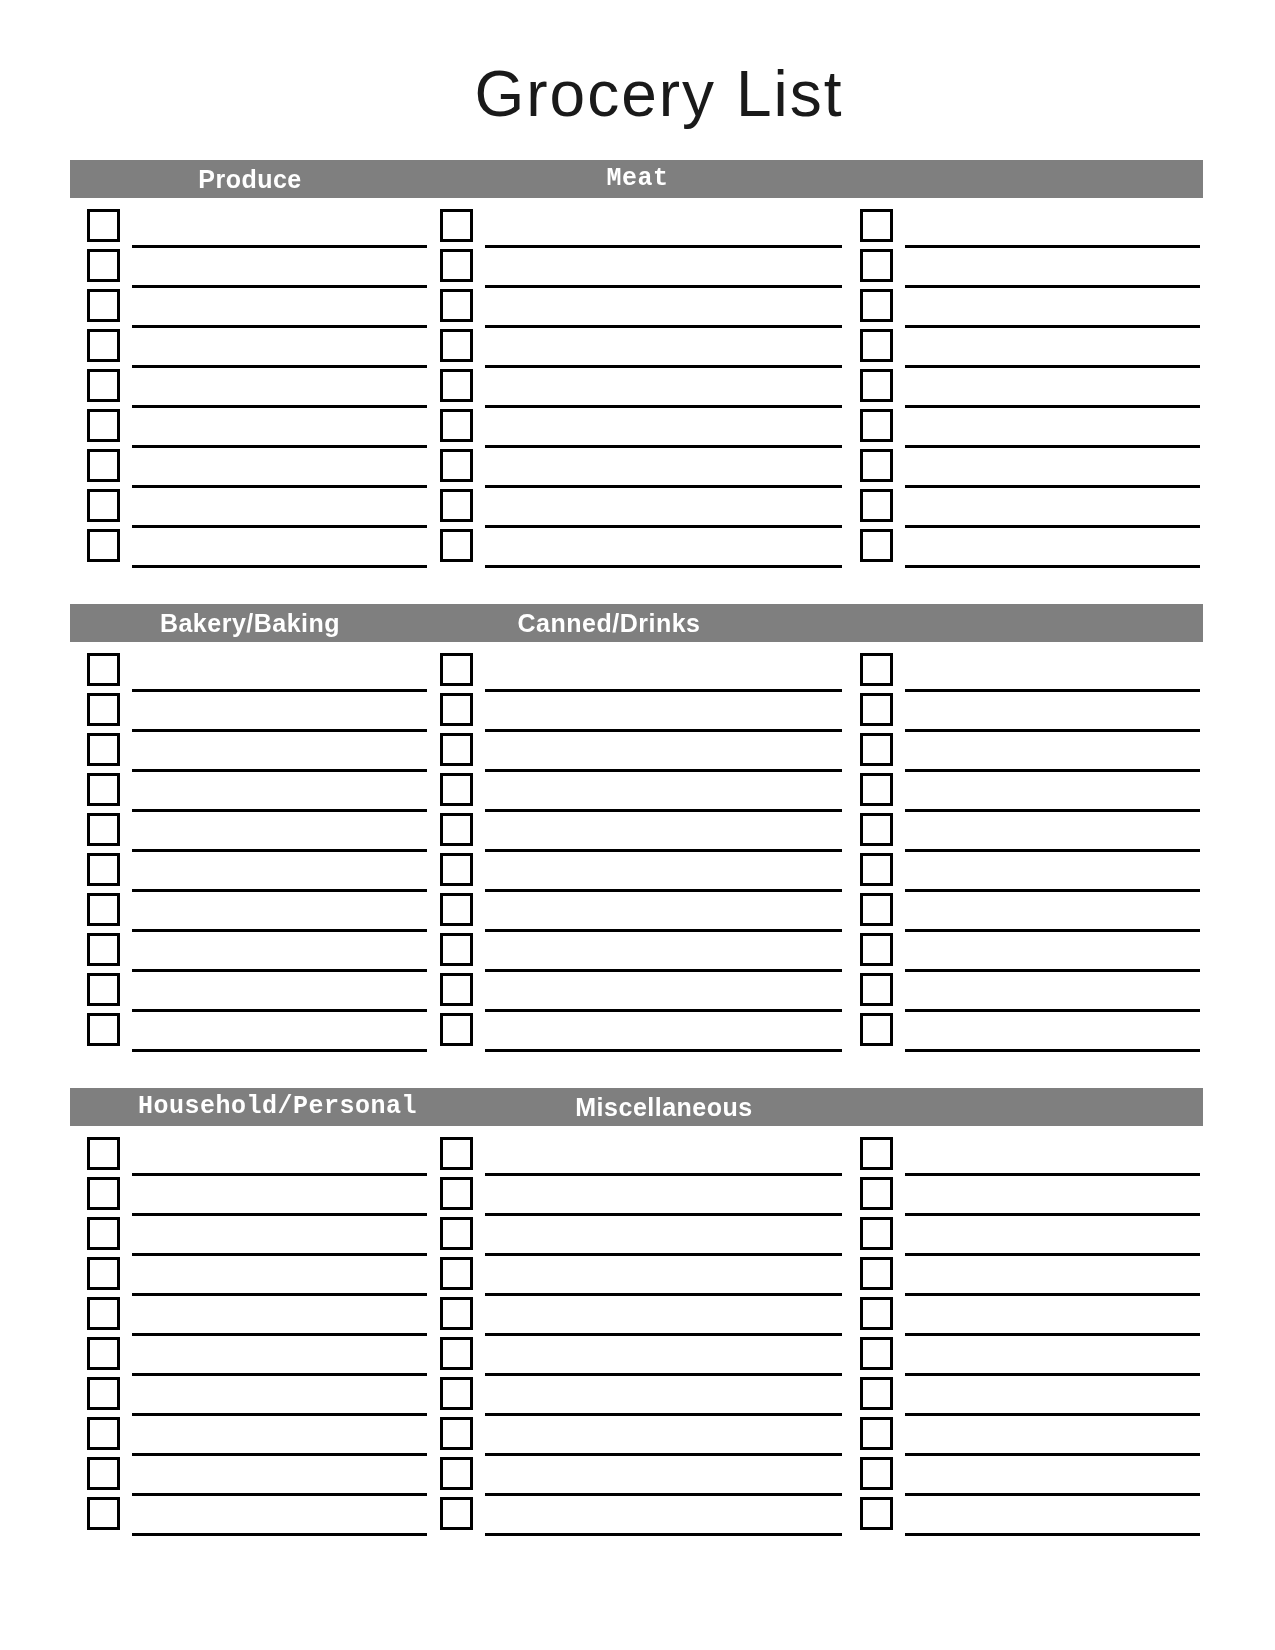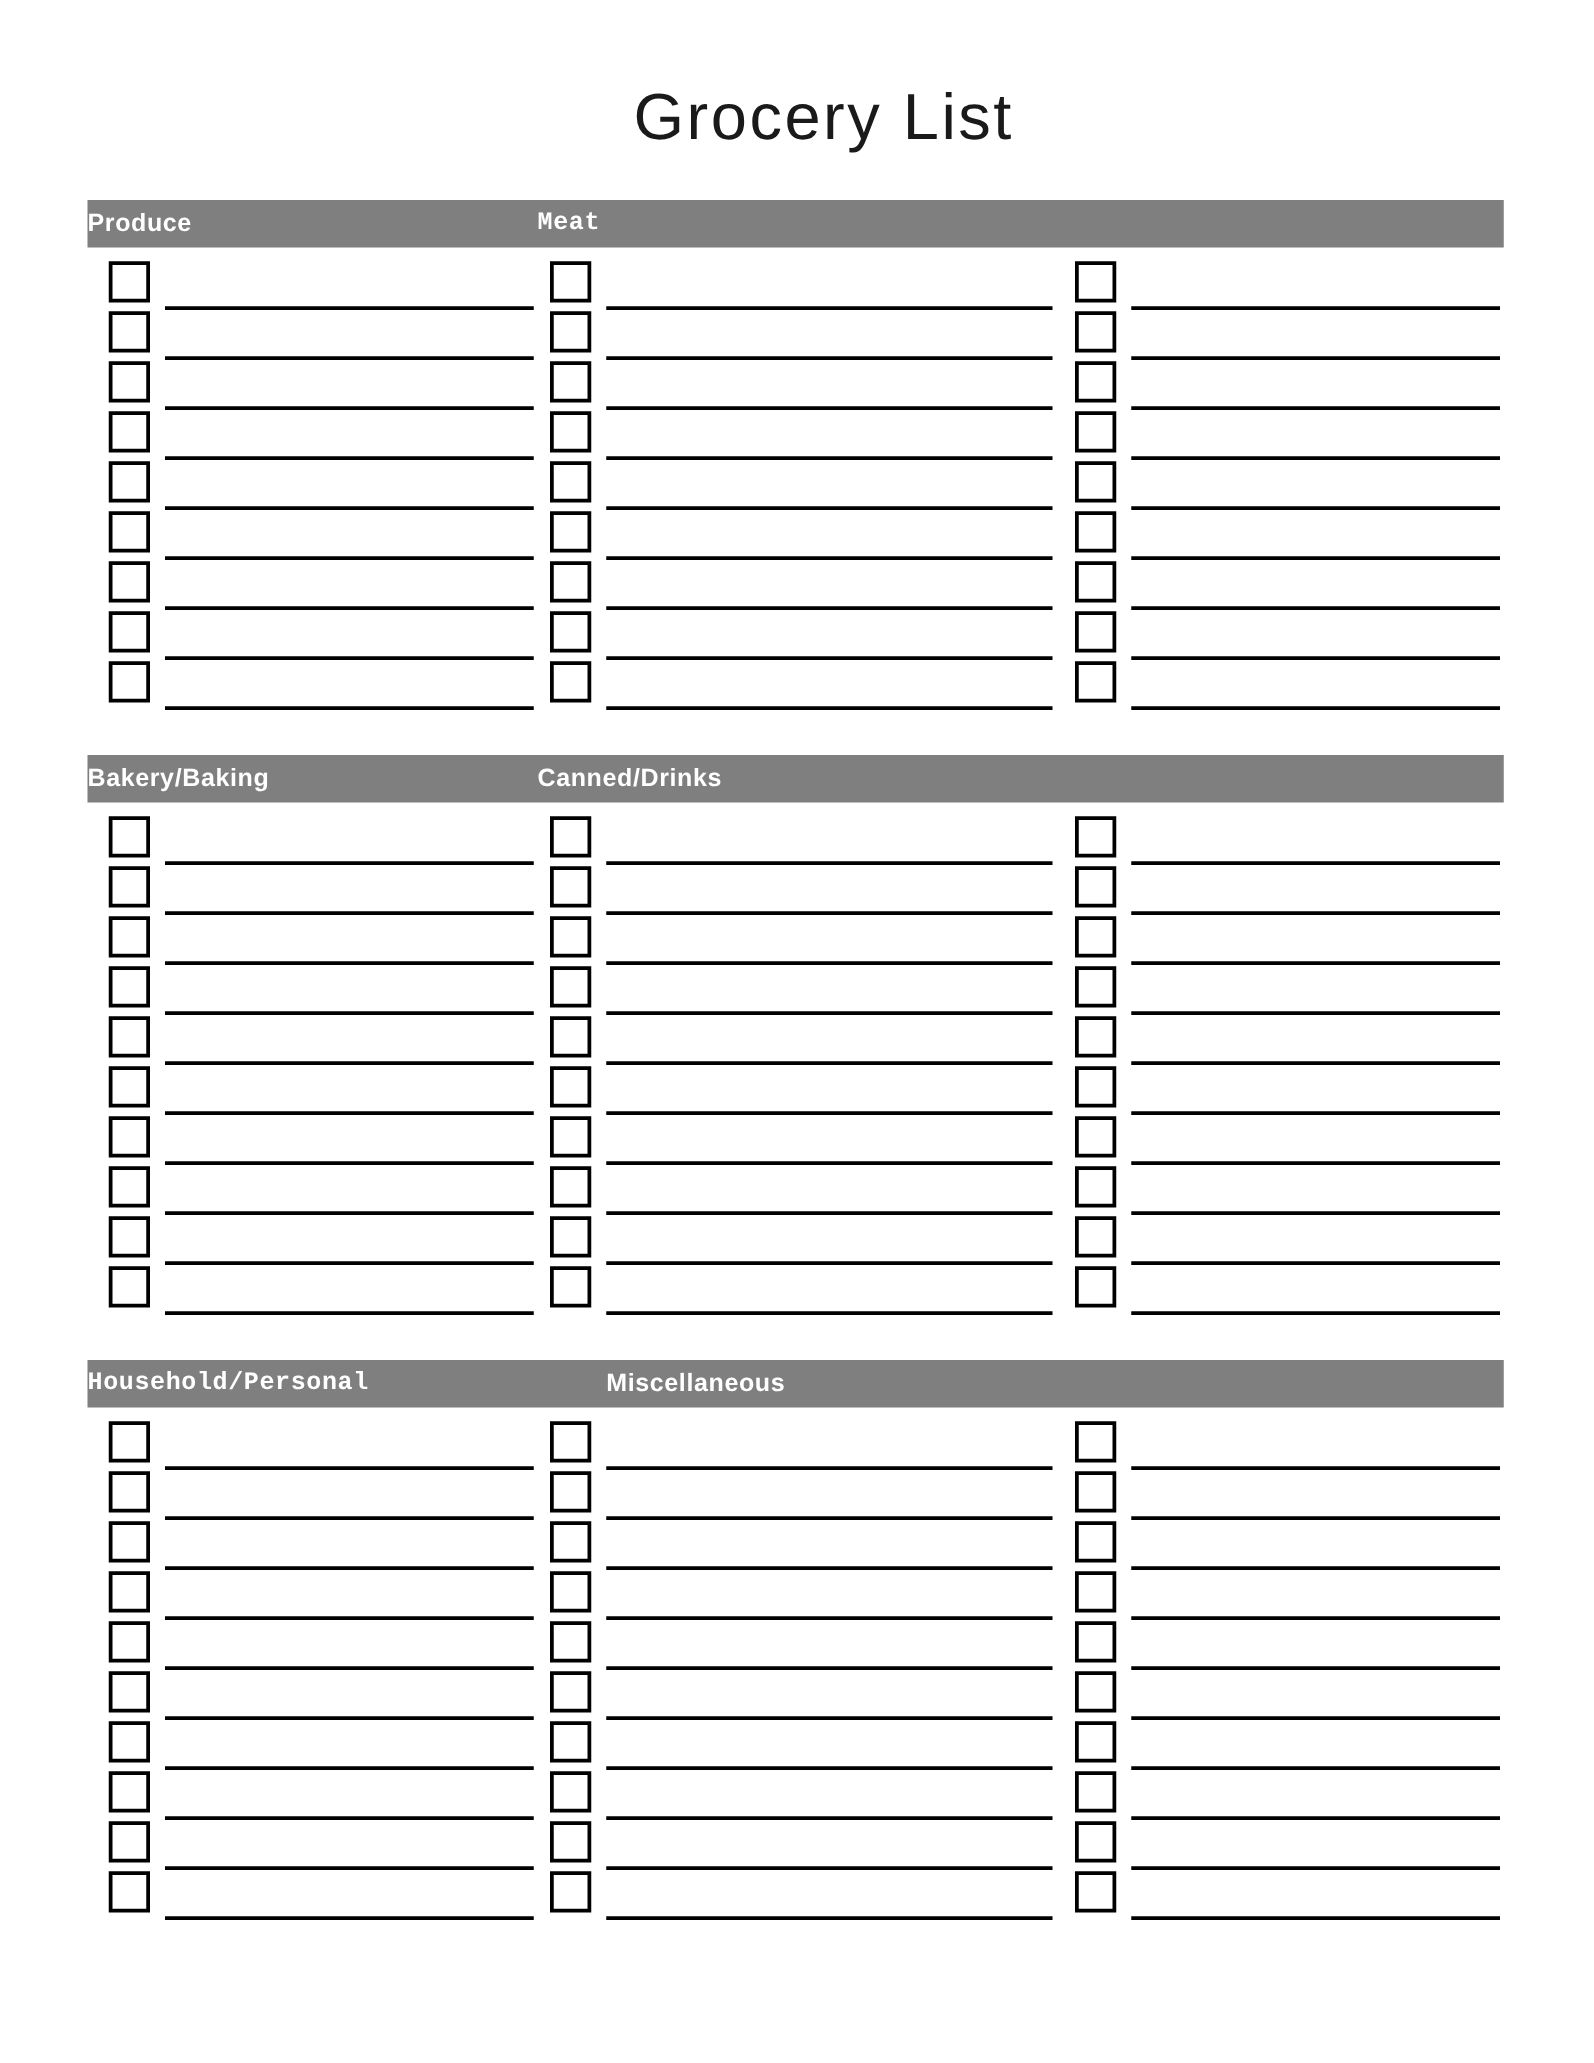--- a/index.html
+++ b/index.html
@@ -17,42 +17,43 @@
     height: 1650px;
     background: #fff;
   }
   .page-header {
     padding-top: 48px;
     height: 92px;
   }
   .page-title {
     margin: 0;
     text-align: center;
-    font-size: 52px;
+    font-size: 64px;
     font-weight: 400;
     letter-spacing: 2px;
     color: var(--title-color, #1a1a1a);
     line-height: 92px;
     padding-left: 43px;
   }
   .section { margin: 0; }
   .section-bar {
     margin-left: 70px;
     width: 1133px;
     height: 38px;
     background: var(--header-bg, #7f7f7f);
     display: flex;
     margin-top: 20px;
   }
   .section:nth-of-type(1) .section-bar { margin-top: 20px; }
   .header-cell {
     color: var(--header-text, #ffffff);
     font-weight: 700;
-    font-size: 20px;
+    font-size: 25px;
     letter-spacing: 0.5px;
+    text-align: center;
     line-height: 38px;
     white-space: nowrap;
     overflow: visible;
   }
   .section-body {
     margin-left: 70px;
     width: 1133px;
     display: flex;
     margin-top: 11px;
     margin-bottom: 35px;

